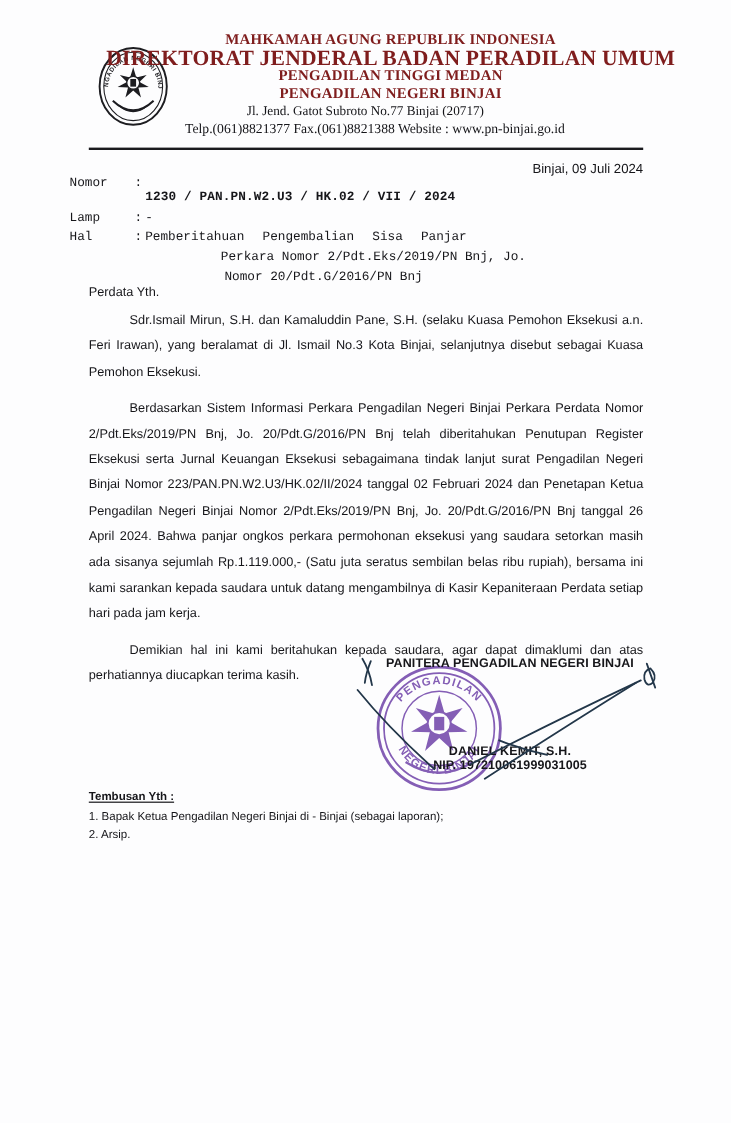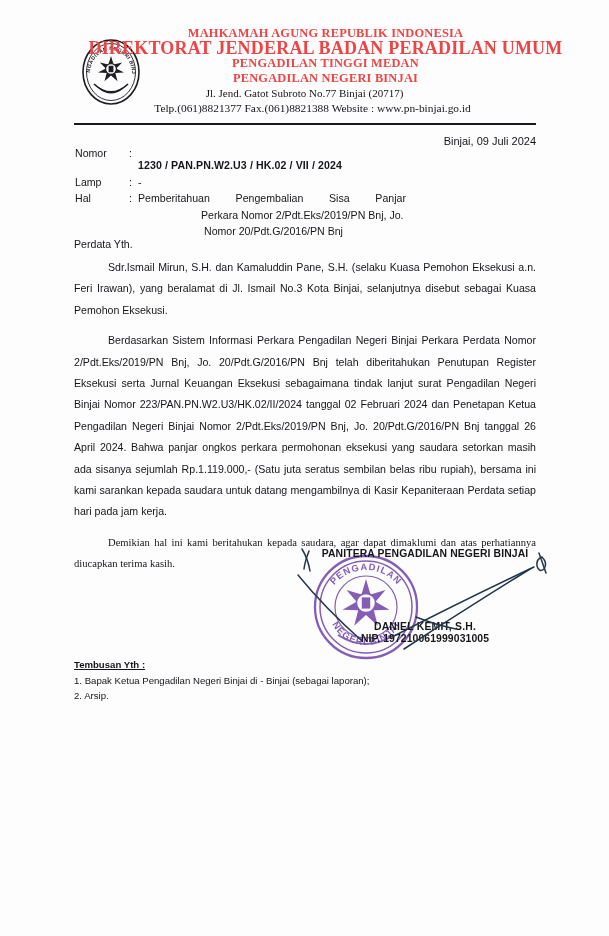--- a/index.html
+++ b/index.html
@@ -26,21 +26,21 @@
   .letterhead {
     position: absolute;
     left: 0;
     top: 26px;
     width: 609px;
     text-align: center;
   }
   .lh-line {
     font-family: "Liberation Serif", serif;
     font-weight: bold;
-    color: #ef4444;
+    color: #7f1d1d;
     letter-spacing: .2px;
     padding-left: 42px;
   }
   .lh-1 { font-size: 12.4px; line-height: 15px; }
   .lh-2 { font-size: 18px; line-height: 15px; }
   .lh-3 { font-size: 12.4px; line-height: 15px; }
   .lh-4 { font-size: 12.4px; line-height: 15px; }
   .lh-addr {
     font-family: "Liberation Serif", serif;
     font-size: 11px;
@@ -81,25 +81,26 @@
     right: 73px;
     top: 135px;
     font-size: 11px;
     color: #16161a;
     white-space: nowrap;
   }
 
   
   .refblock {
     position: absolute;
-    left: 75px;
+    left: 58px;
     top: 145px;
     width: 400px;
     font-size: 10.6px;
     color: #16161a;
+    font-family: Liberation Mono, monospace;
   }
   .ref-row {
     display: flex;
     line-height: 16.5px;
   }
   .ref-label {
     width: 54px;
     flex: 0 0 54px;
   }
   .ref-colon {
@@ -136,21 +137,21 @@
     line-height: 17px;
     margin-bottom: 4px;
   }
   p.para {
     margin: 0 0 9px 0;
     text-align: justify;
     text-justify: inter-word;
     line-height: 21.4px;
     text-indent: 34px;
   }
-  p.para.last { margin-bottom: 16px; font-family: Liberation Serif, serif; }
+  p.para.last { margin-bottom: 16px; }
 
   
   .sigblock {
     position: absolute;
     left: 300px;
     top: 548px;
     width: 250px;
     text-align: center;
     font-size: 10.4px;
     font-weight: bold;

